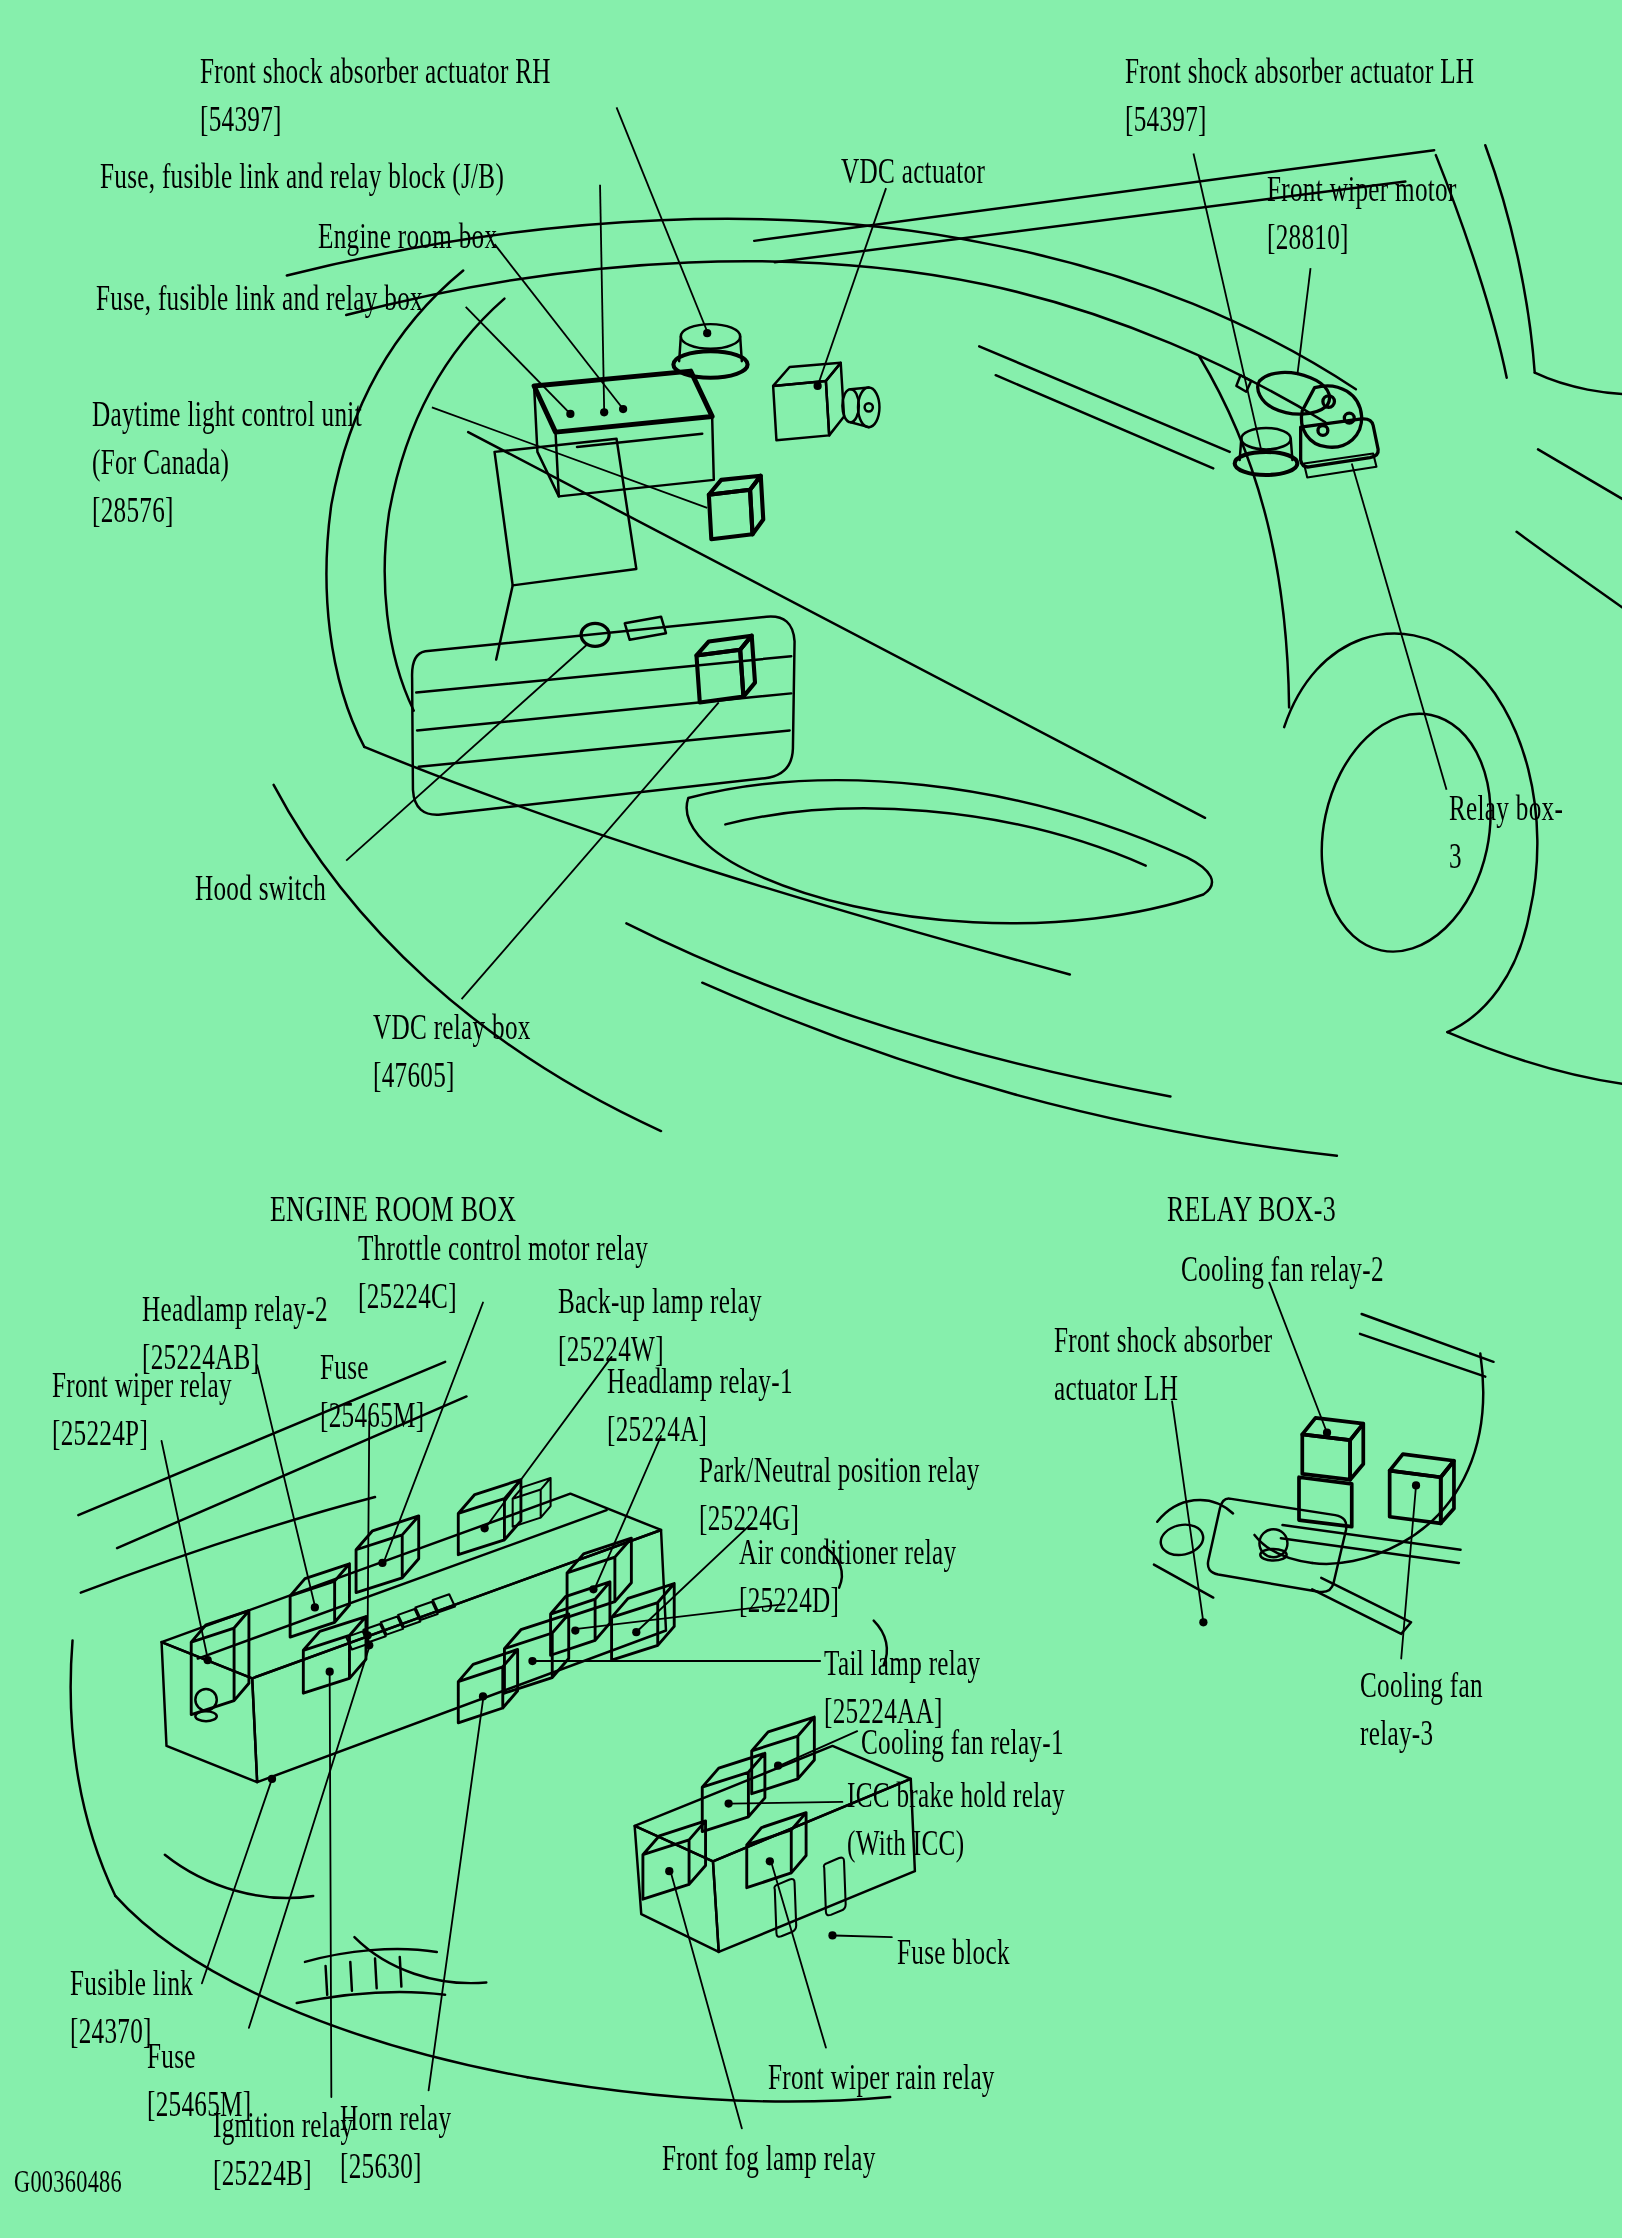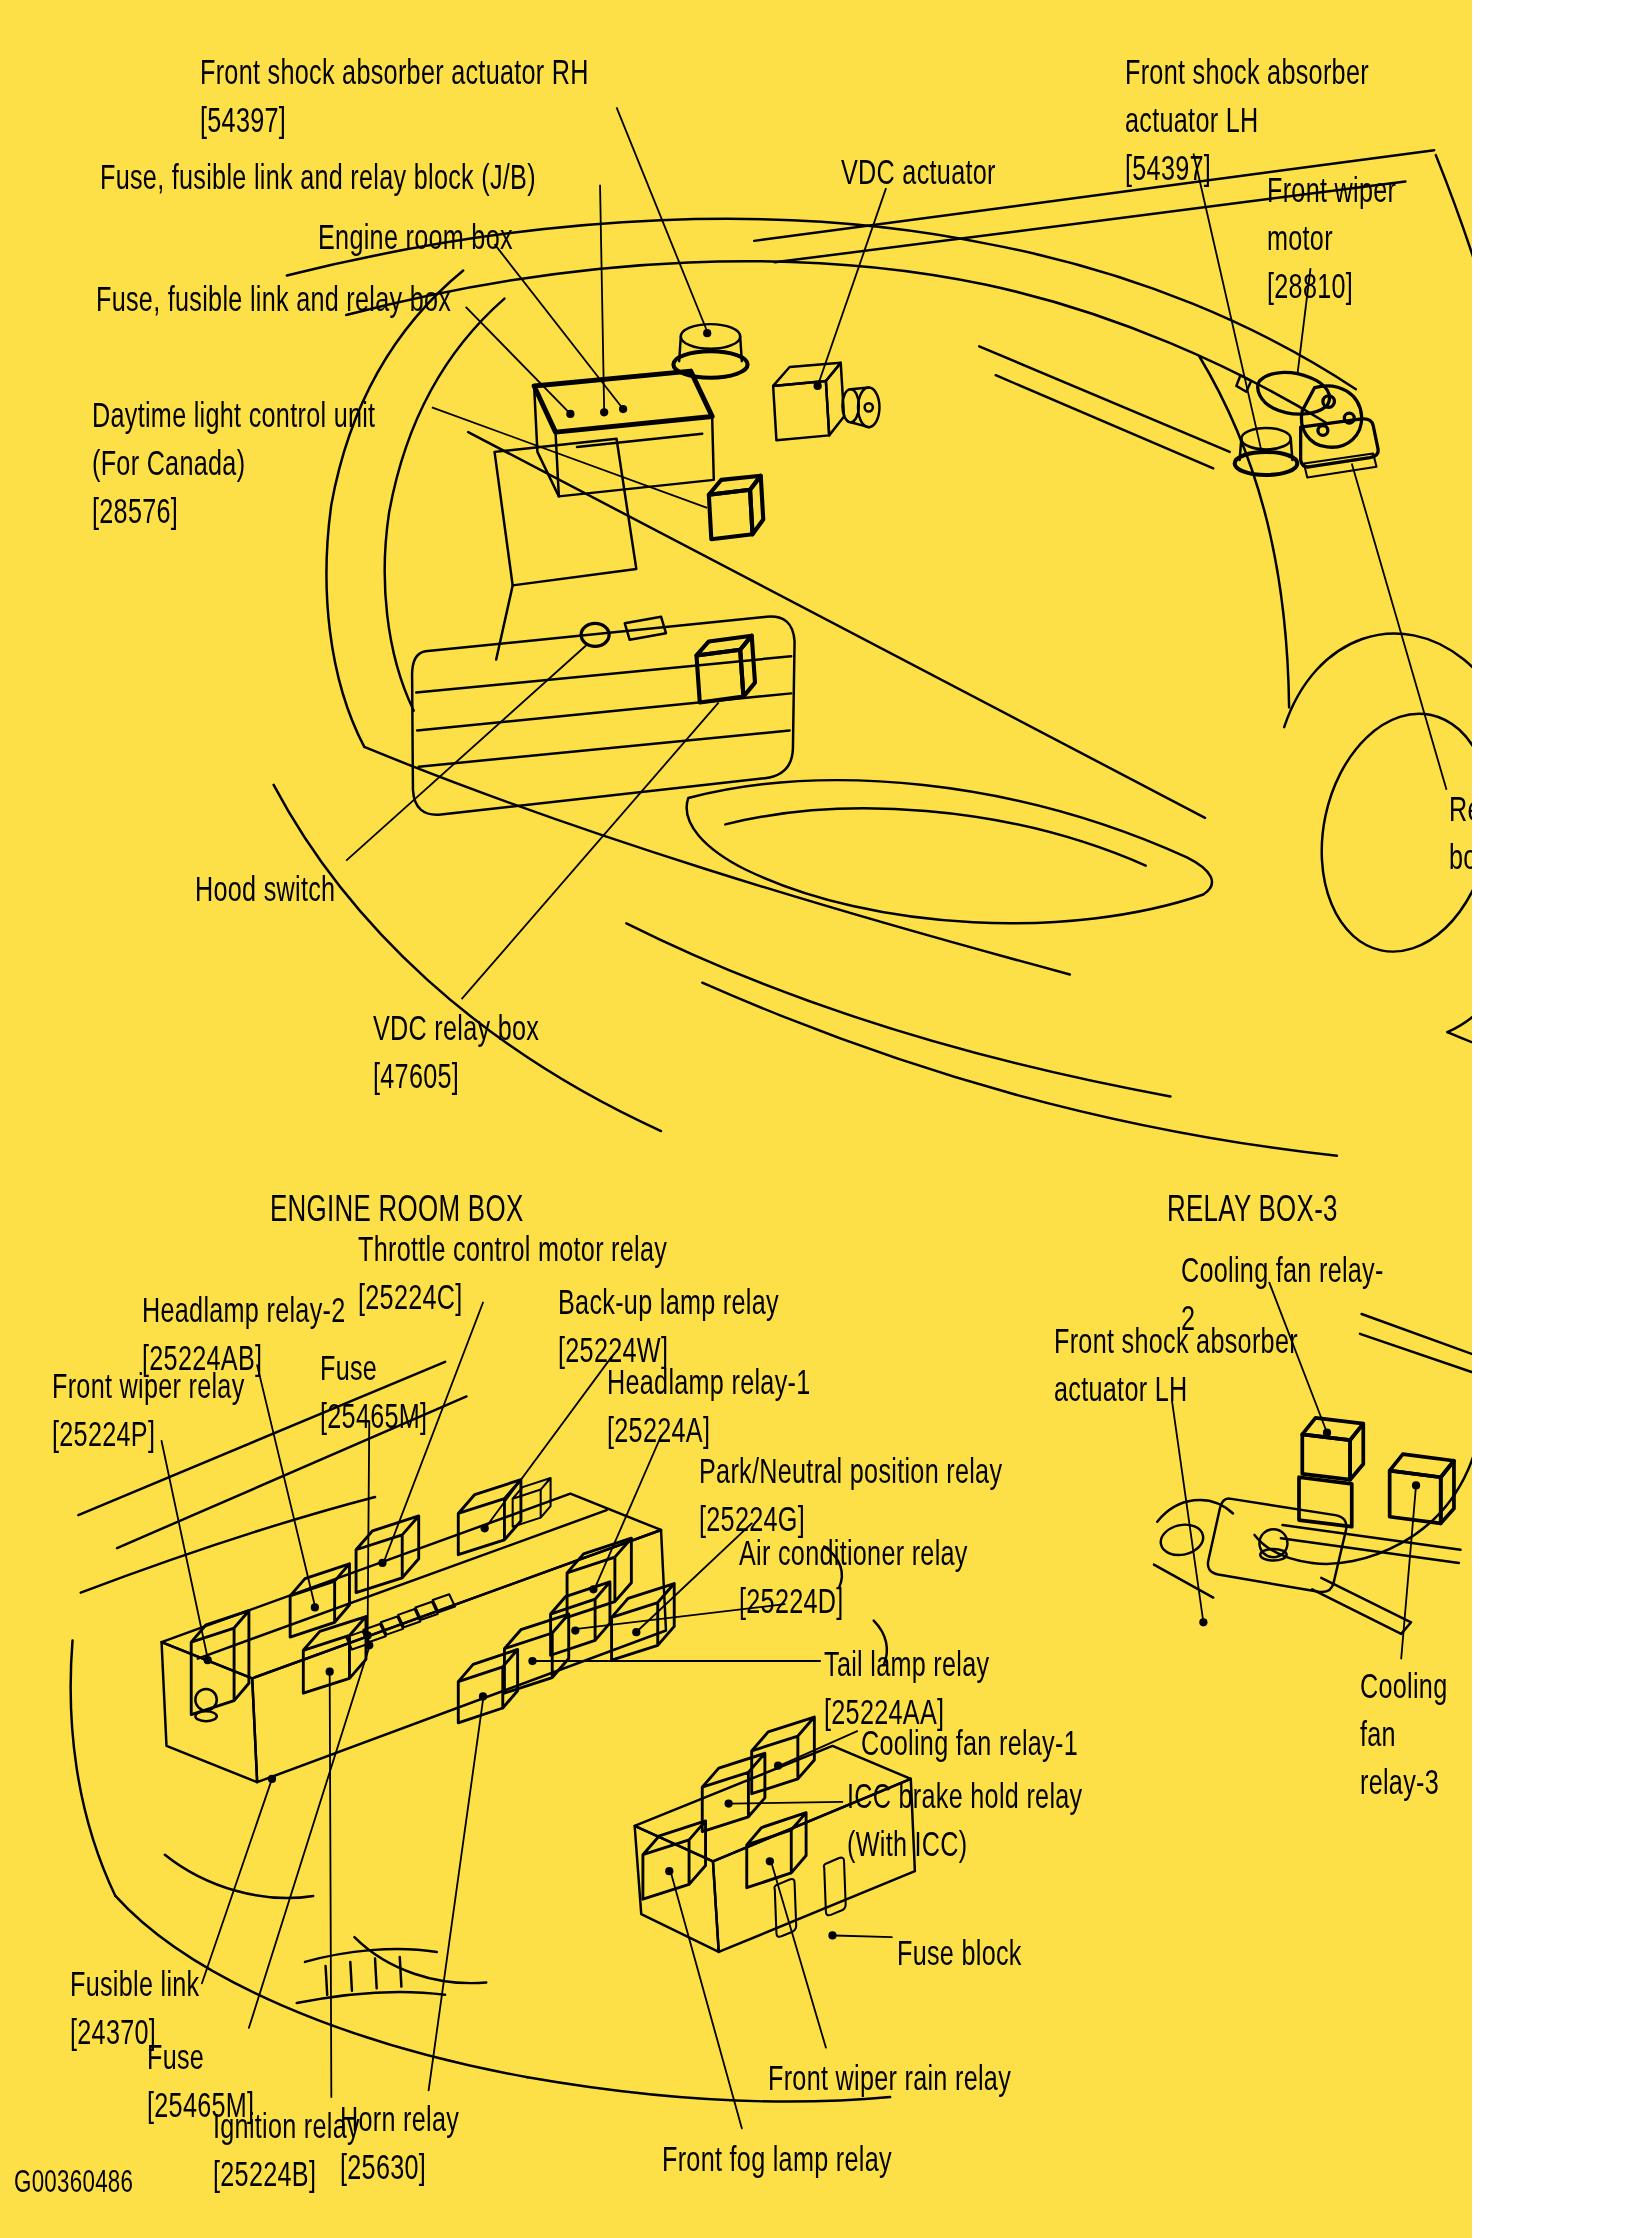--- a/index.html
+++ b/index.html
@@ -1,18 +1,18 @@
 <!DOCTYPE html>
 <html style="font-size:13px"><head>
 <meta charset="utf-8">
 <style>
   html,body{margin:0;padding:0;background:#fff;}
   .canvas{
-    position:relative;width:1472px;height:2239px;background:#fde047;
-    font-family:Liberation Sans, sans-serif;color:#000;overflow:hidden;
+    position:relative;width:1622px;height:2239px;background:#86efac;
+    font-family:Liberation Serif, serif;color:#000;overflow:hidden;
   }
   .art{position:absolute;left:0;top:0;width:1646px;height:2239px;}
   .lbl{
     position:absolute;white-space:pre-line;font-size:35px;line-height:48px;
     transform:scaleX(0.72);transform-origin:0 0;color:#000;letter-spacing:0.4px;
   }
   .title{font-size:36px;}
   .figid{font-size:31px;}
 </style>
 </head>

